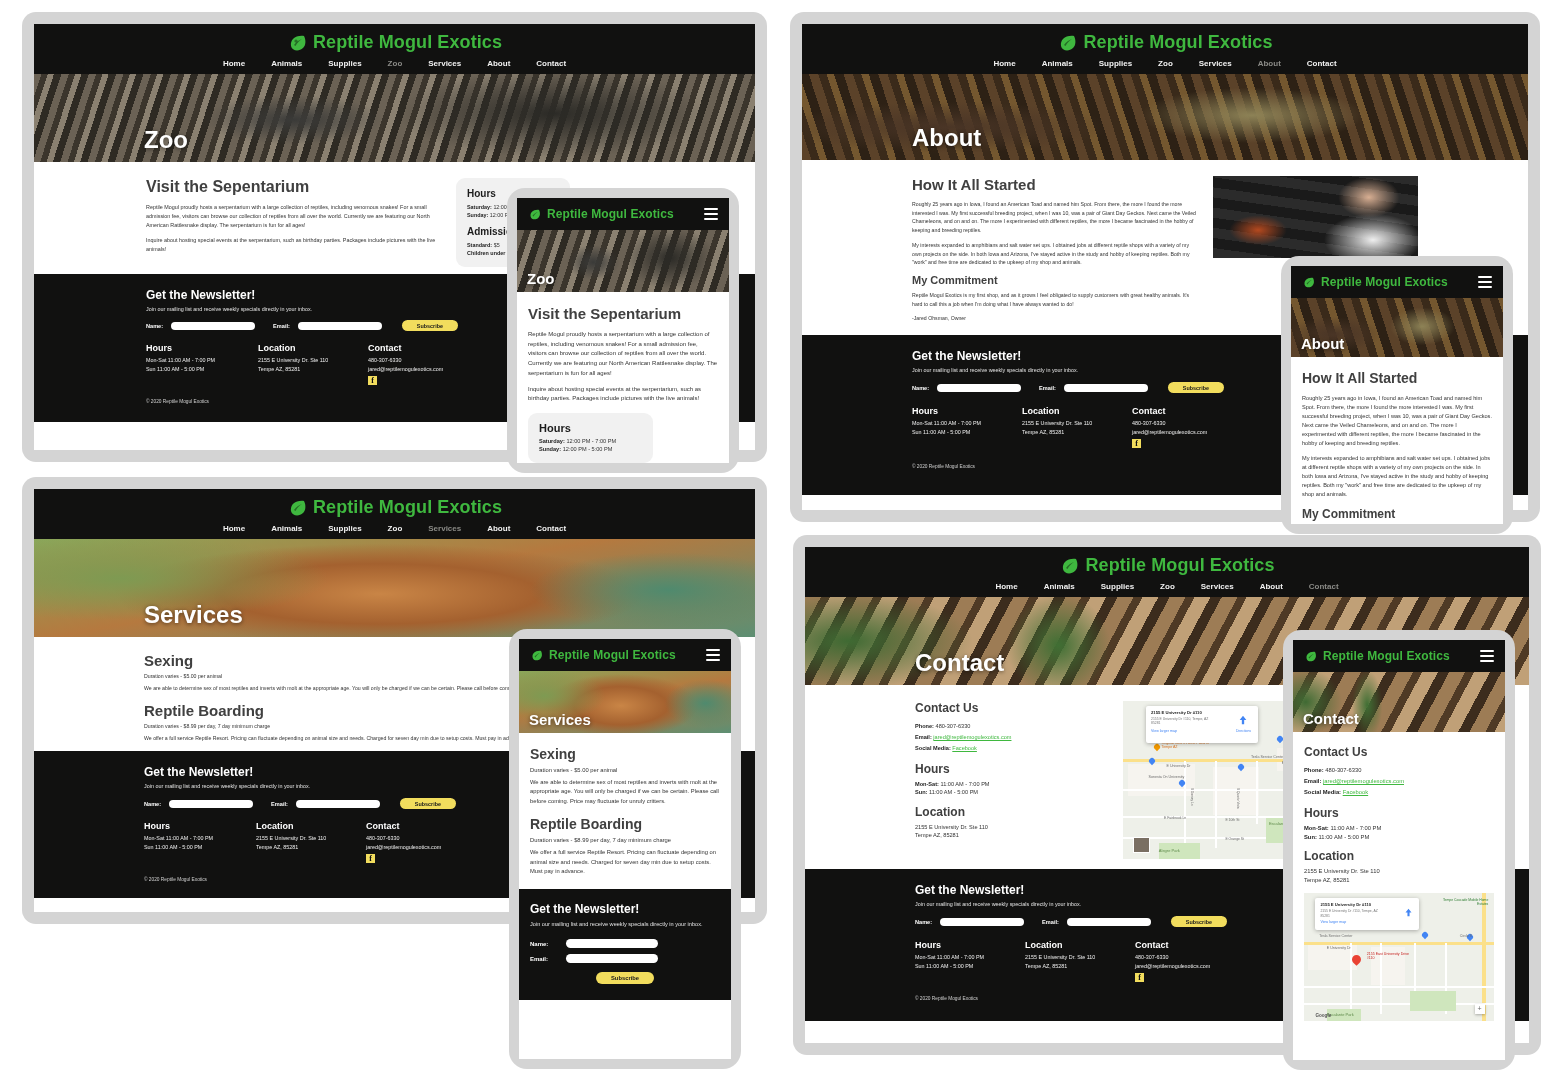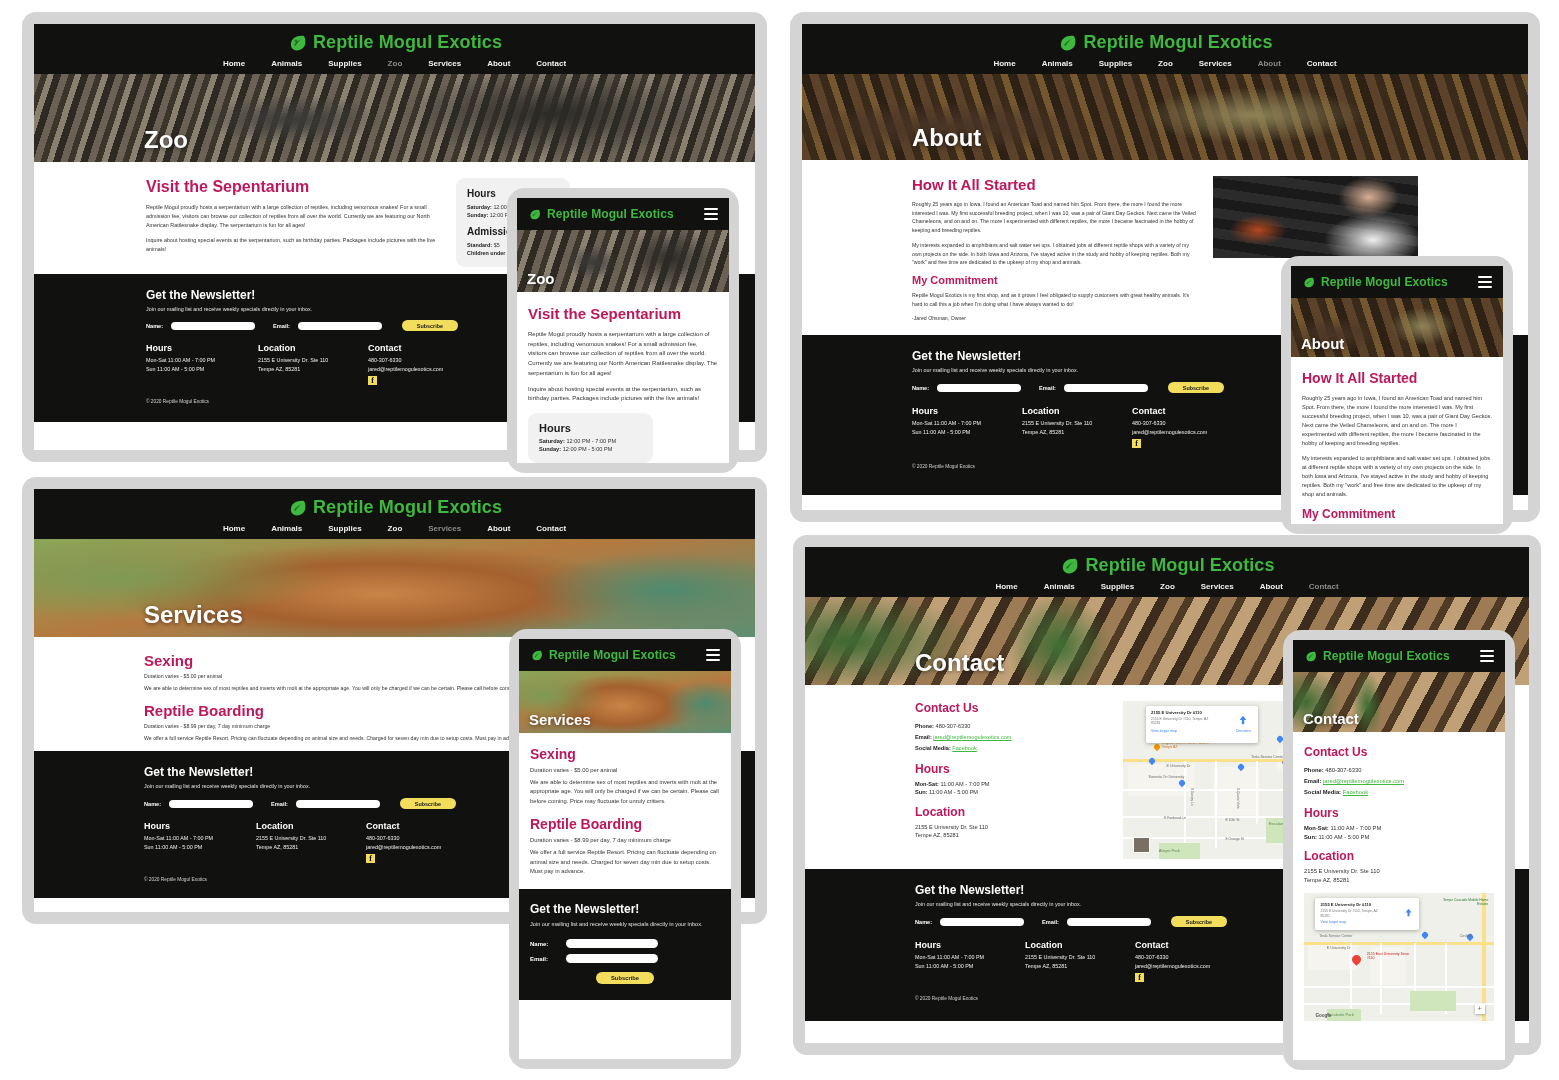--- a/index.html
+++ b/index.html
@@ -89,21 +89,21 @@
     background:
       radial-gradient(ellipse 24% 40% at 76% 26%, #d7ae92 0%, rgba(215,174,146,0) 62%),
       radial-gradient(ellipse 34% 46% at 78% 78%, #efefef 0%, rgba(239,239,239,0) 70%),
       radial-gradient(ellipse 20% 26% at 22% 66%, #b4491f 0%, rgba(180,73,31,0) 70%),
       repeating-linear-gradient(8deg, #2b2b2b 0 10px, #1a1a1a 10px 20px),
       linear-gradient(180deg, #3a3a3a 0%, #1d1d1d 100%);
   }
 
   
   .content { background: #fff; }
-  .h2 { font-weight: 700; color: #be185d; }
+  .h2 { font-weight: 700; color: #404040; }
   .p { color: #333; }
   .card {
     background: #f1f1f1; border-radius: 9px;
   }
   .card .h3 { font-weight: 700; color: #1c1c1c; }
   .kv b { color: #1c1c1c; }
   .kv { color: #333; }
 
   
   .footer { background: #111110; color: #ffffff; }

